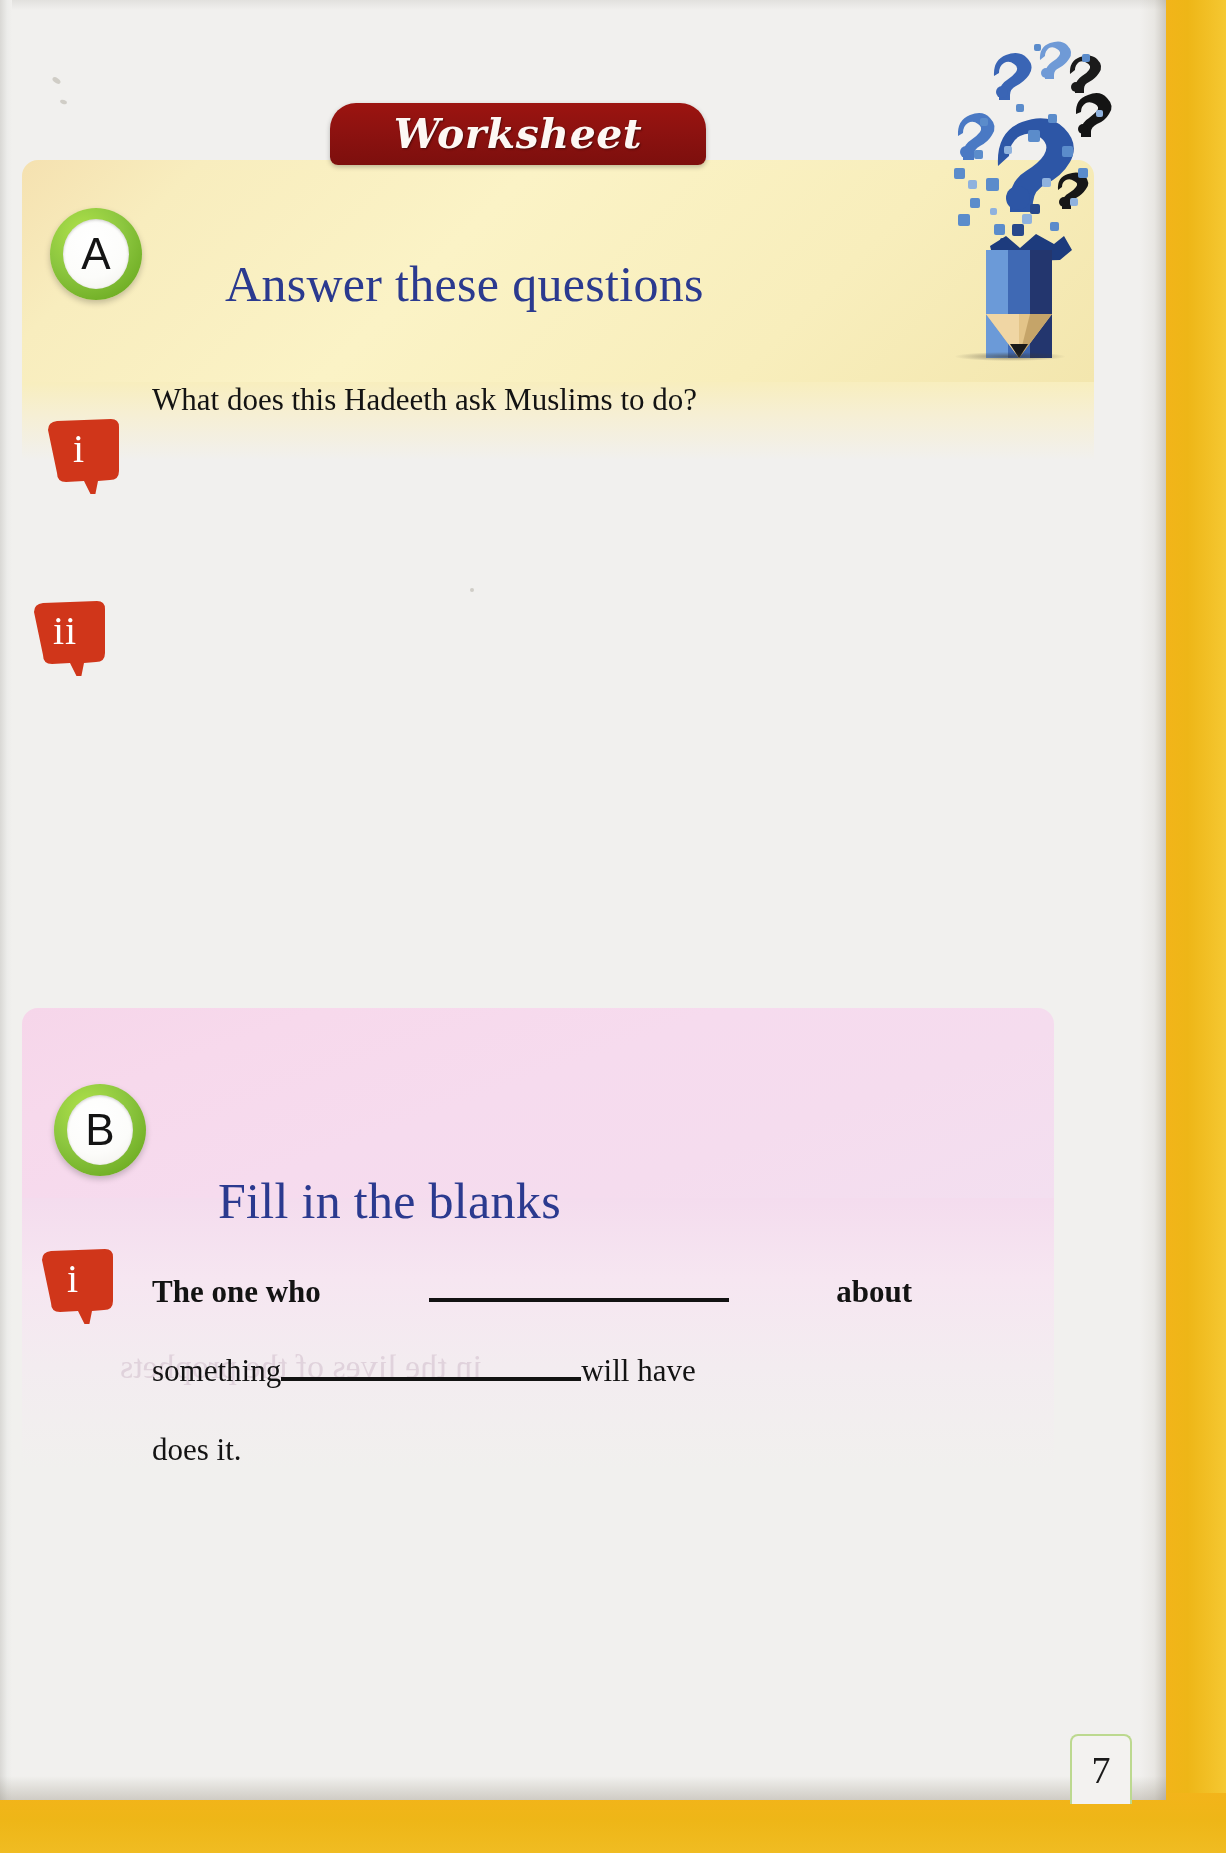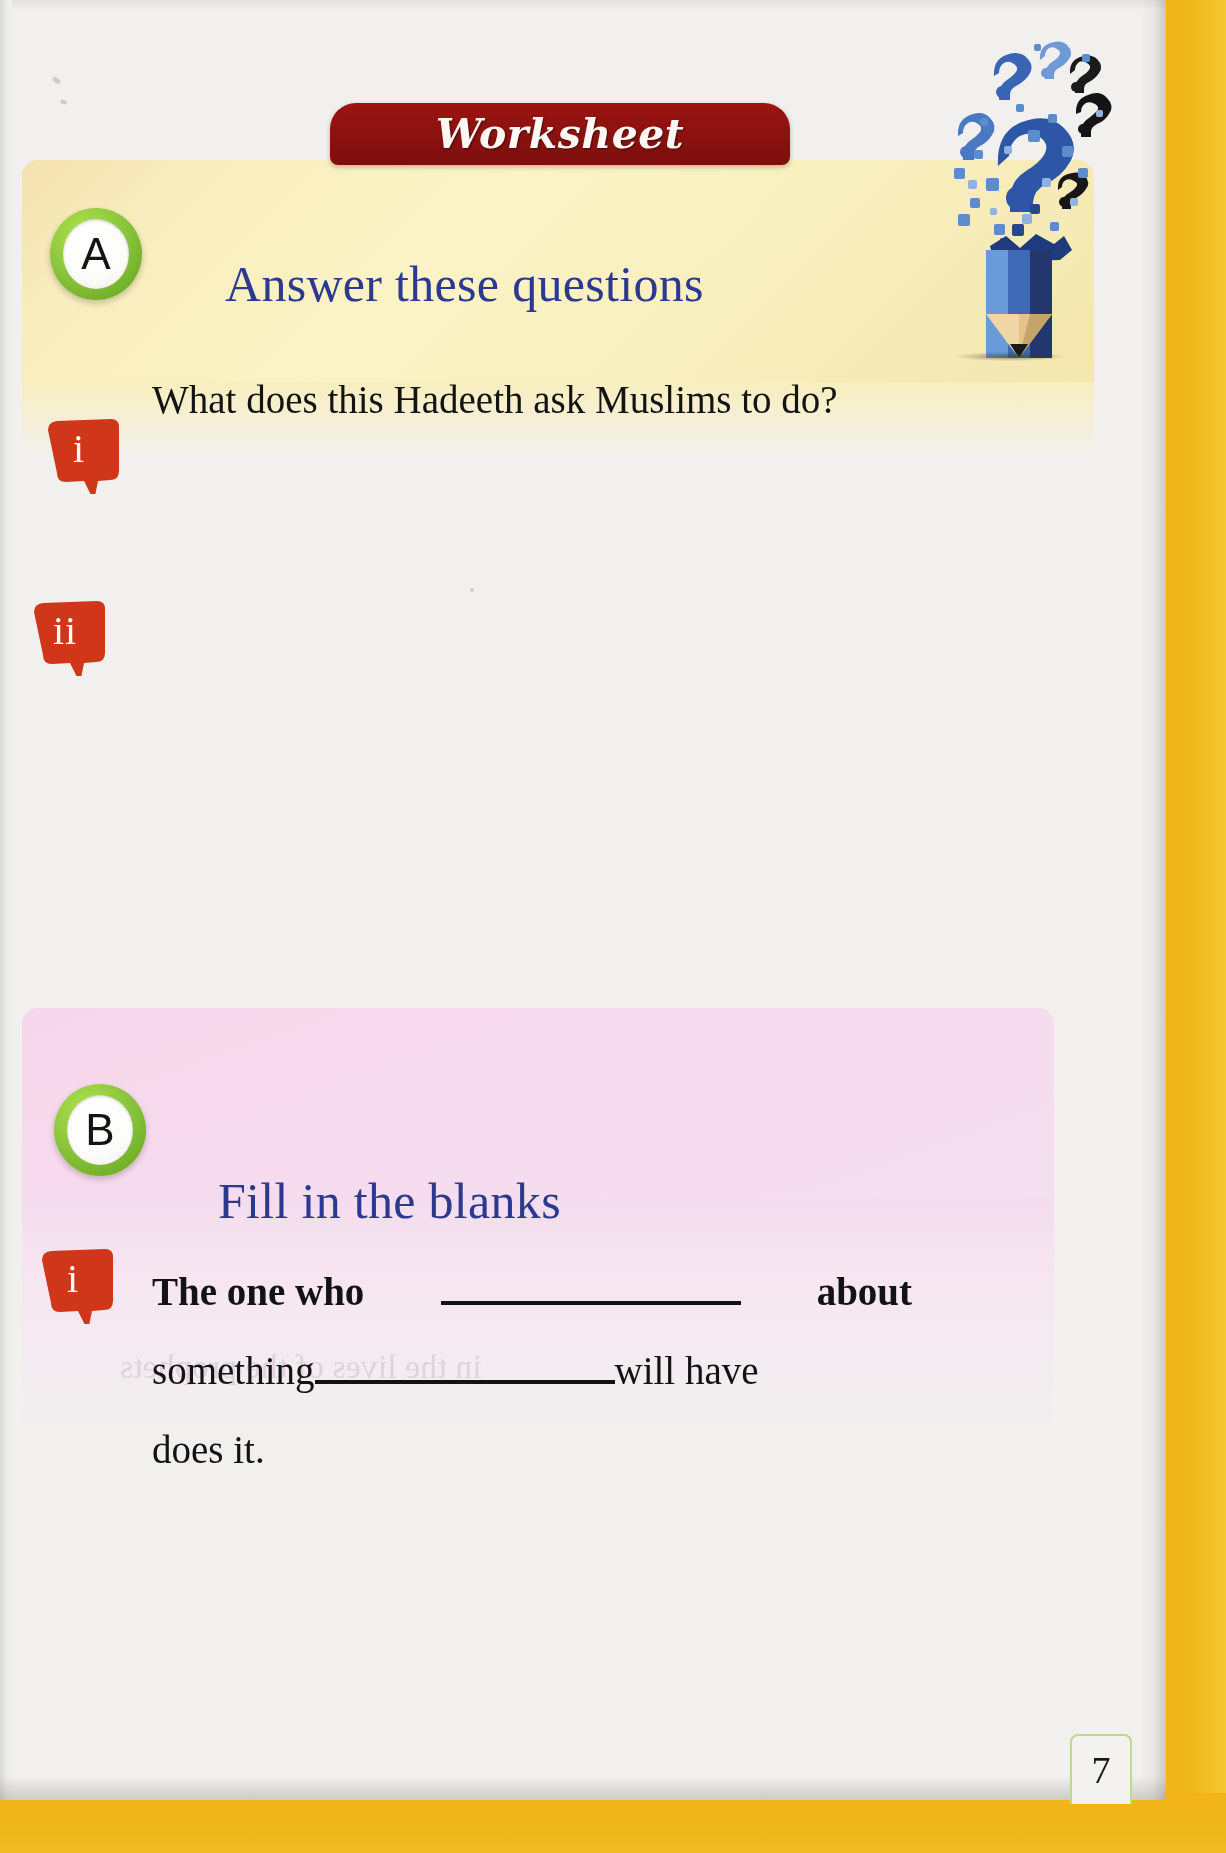--- a/index.html
+++ b/index.html
@@ -50,21 +50,21 @@
   }
   .paper-bottom-shadow {
     position:absolute; left:0; bottom:0; width:1166px; height:24px;
     background:linear-gradient(0deg,rgba(120,110,90,.28) 0%, rgba(255,255,255,0) 100%);
   }
 
   
   #ribbon {
     position:absolute;
     left:330px; top:103px;
-    width:460px; height:62px;
+    width:376px; height:62px;
     background:linear-gradient(180deg,#9c1410 0%, #8d1210 45%, #7d0f0d 100%);
     border-radius:26px 26px 8px 8px;
     box-shadow:0 2px 5px rgba(0,0,0,.25);
     display:flex; align-items:center; justify-content:center;
     z-index:6;
   }
   #ribbon-label {
     color:#fdf8f4;
     font-family:"DejaVu Serif", serif;
     font-style:italic;
@@ -159,21 +159,21 @@
     font-family:"Liberation Serif", serif;
     font-size:40px;
     line-height:1;
     letter-spacing:1px;
   }
 
   
   .qtext {
     position:absolute;
     font-family:"Liberation Serif", serif;
-    font-size:39px;
+    font-size:31px;
     color:#131313;
     line-height:79px;
     z-index:6;
   }
   .justified { text-align:justify; text-align-last:left; }
 
   
   #panel-b {
     position:absolute;
     left:22px; top:1008px;

